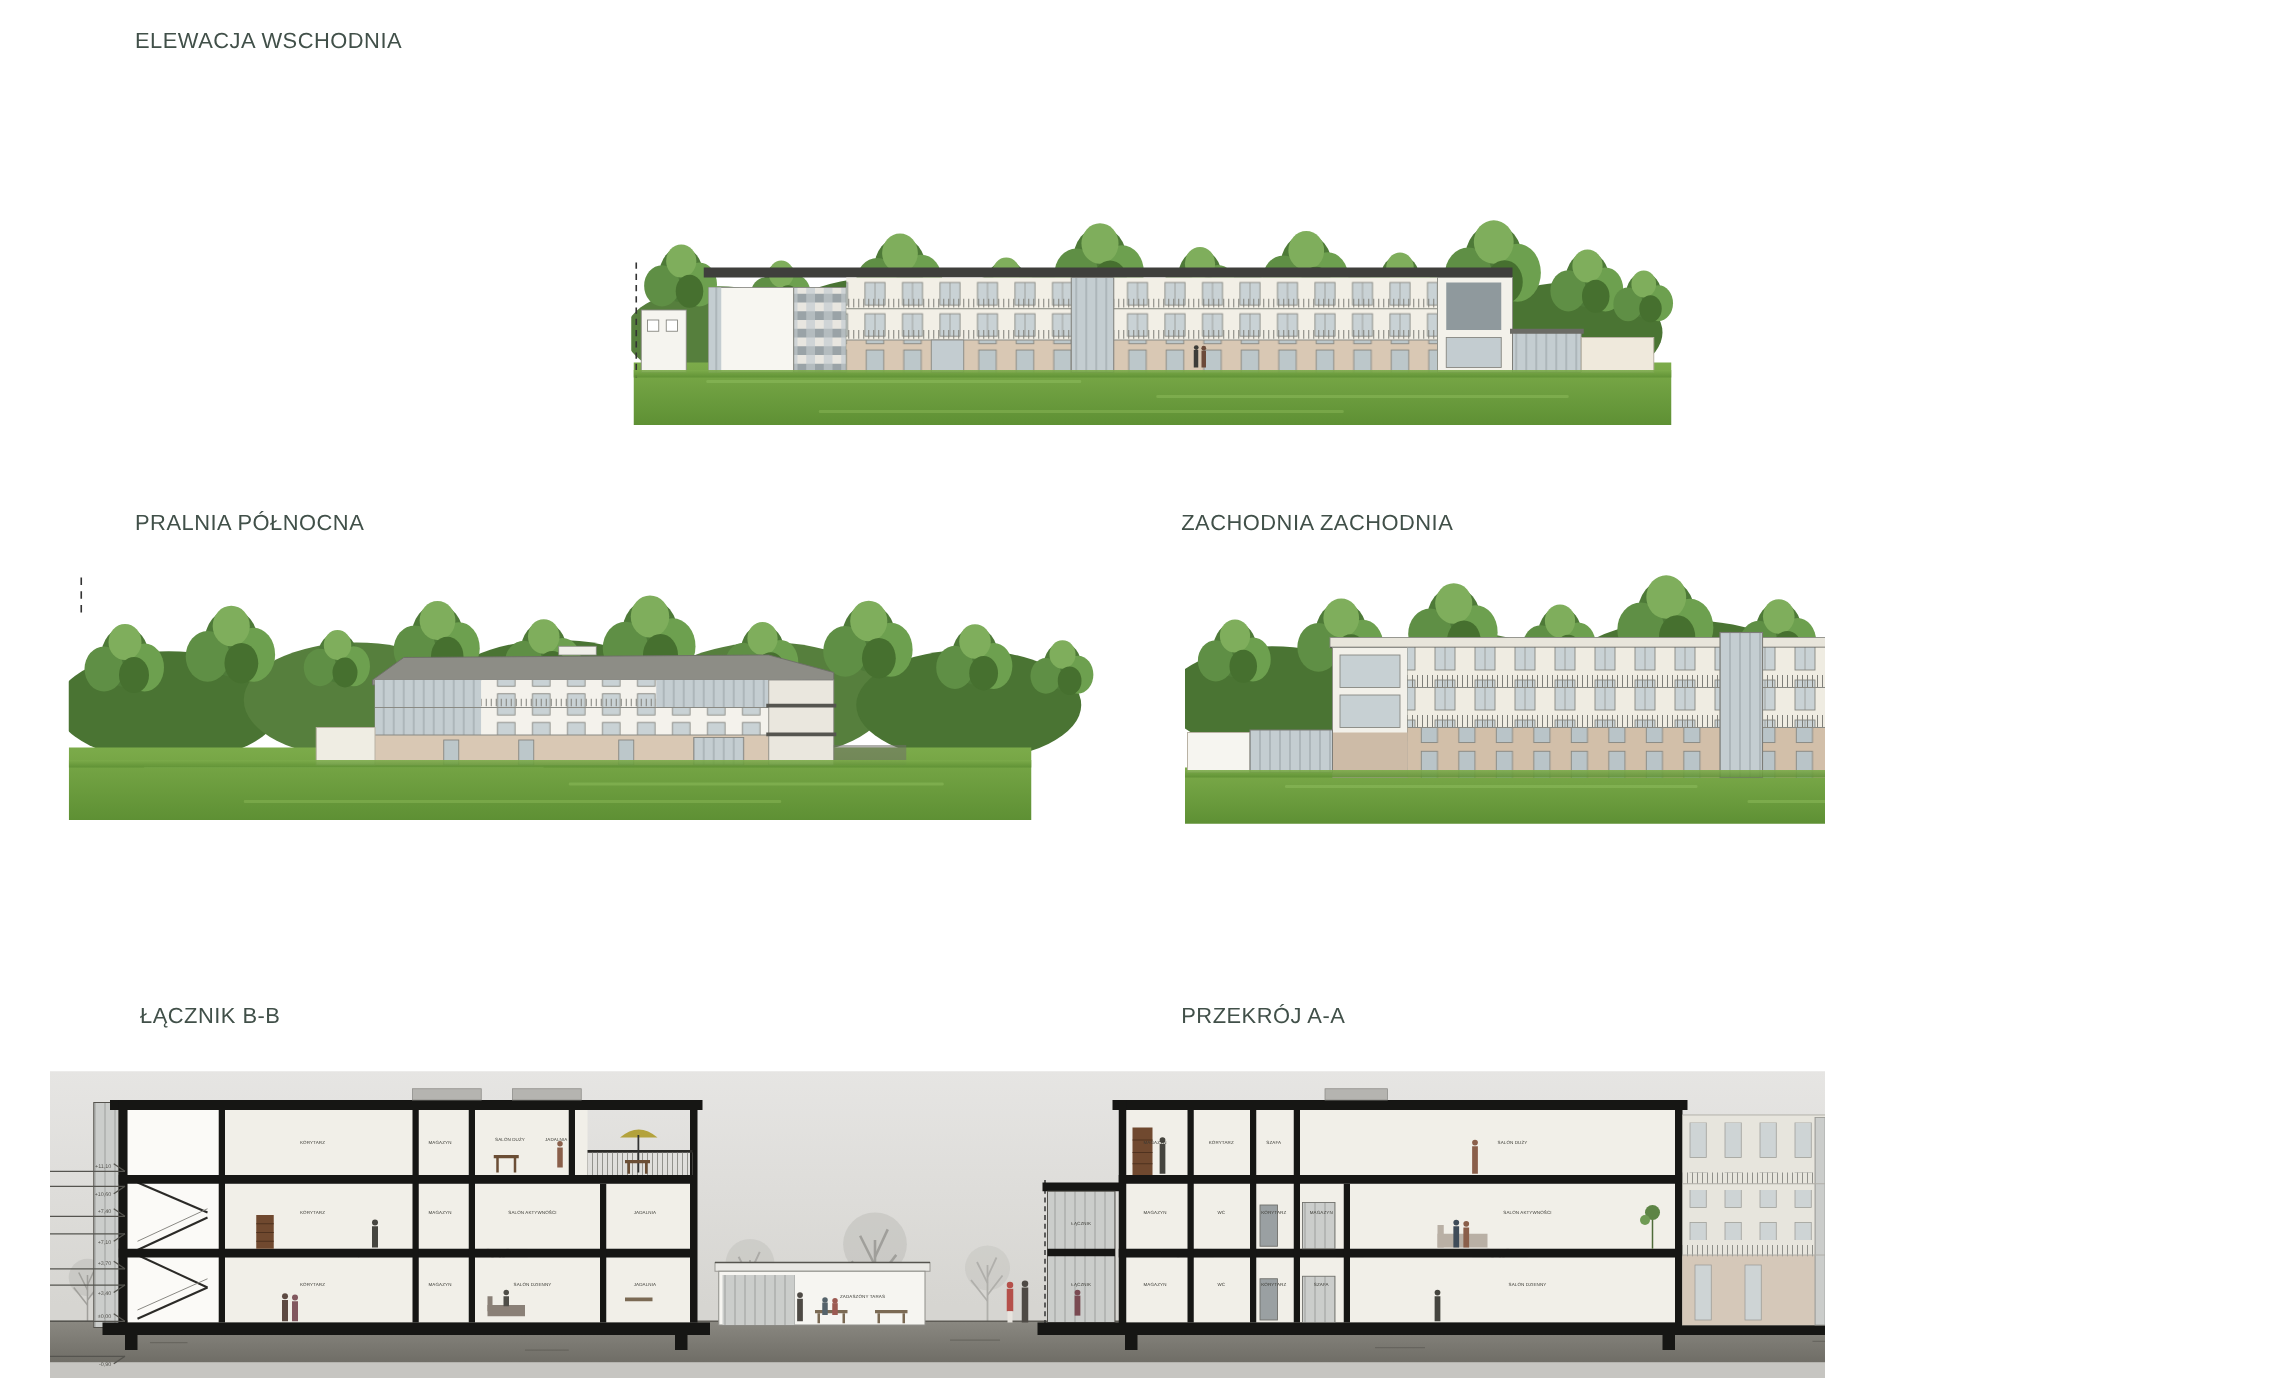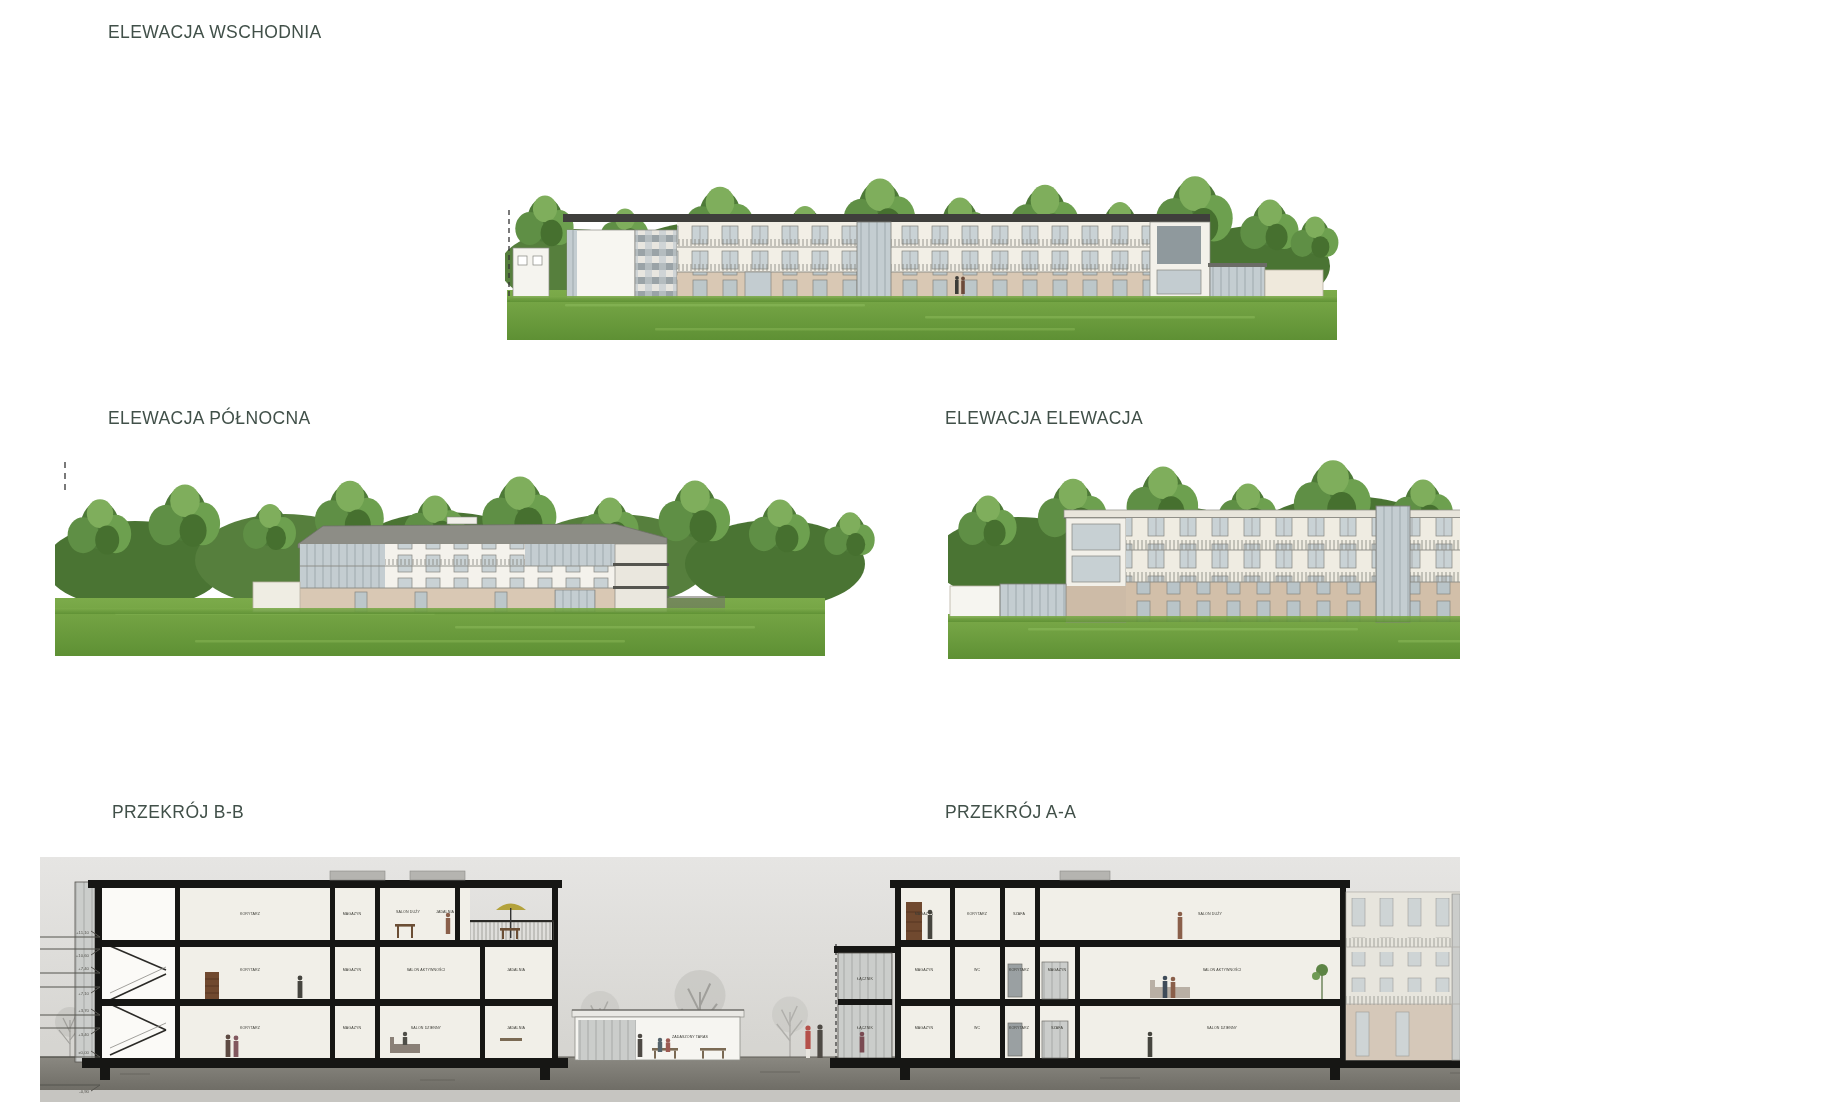--- a/index.html
+++ b/index.html
@@ -10,23 +10,23 @@
   text{font-family:"Liberation Sans",sans-serif;}
   .rl{font-size:3.6px;fill:#3a3a34;text-anchor:middle;letter-spacing:.1px;}
   .lvl{font-size:4.3px;fill:#55544f;}
 </style>
 </head>
 <body>
 
 <div class="sheet">
 
   <div class="title" style="left:108px;top:10px;">ELEWACJA WSCHODNIA</div>
-  <div class="title" style="left:108px;top:396px;">ELEWACJA PÓŁNOCNA</div>
-  <div class="title" style="left:945px;top:396px;">ELEWACJA ELEWACJA</div>
-  <div class="title" style="left:112px;top:790px;">PRZEKRÓJ B-B</div>
+  <div class="title" style="left:108px;top:396px;">PRALNIA PÓŁNOCNA</div>
+  <div class="title" style="left:945px;top:396px;">ZACHODNIA ZACHODNIA</div>
+  <div class="title" style="left:112px;top:790px;">ŁĄCZNIK B-B</div>
   <div class="title" style="left:945px;top:790px;text-align:right;">PRZEKRÓJ A-A</div>
 
   <svg style="left:505px;top:160px;" width="835" height="172" viewBox="0 0 835 172">
     <defs>
       <g id="etr">
         <ellipse cx="0" cy="18" rx="16" ry="20" fill="#4e7a38"></ellipse>
         <ellipse cx="-14" cy="26" rx="13" ry="15" fill="#5f8f45"></ellipse>
         <ellipse cx="13" cy="25" rx="13" ry="16" fill="#6da04f"></ellipse>
         <ellipse cx="0" cy="8" rx="11" ry="12" fill="#7fae5c"></ellipse>
         <ellipse cx="6" cy="30" rx="10" ry="12" fill="#46702f"></ellipse>

